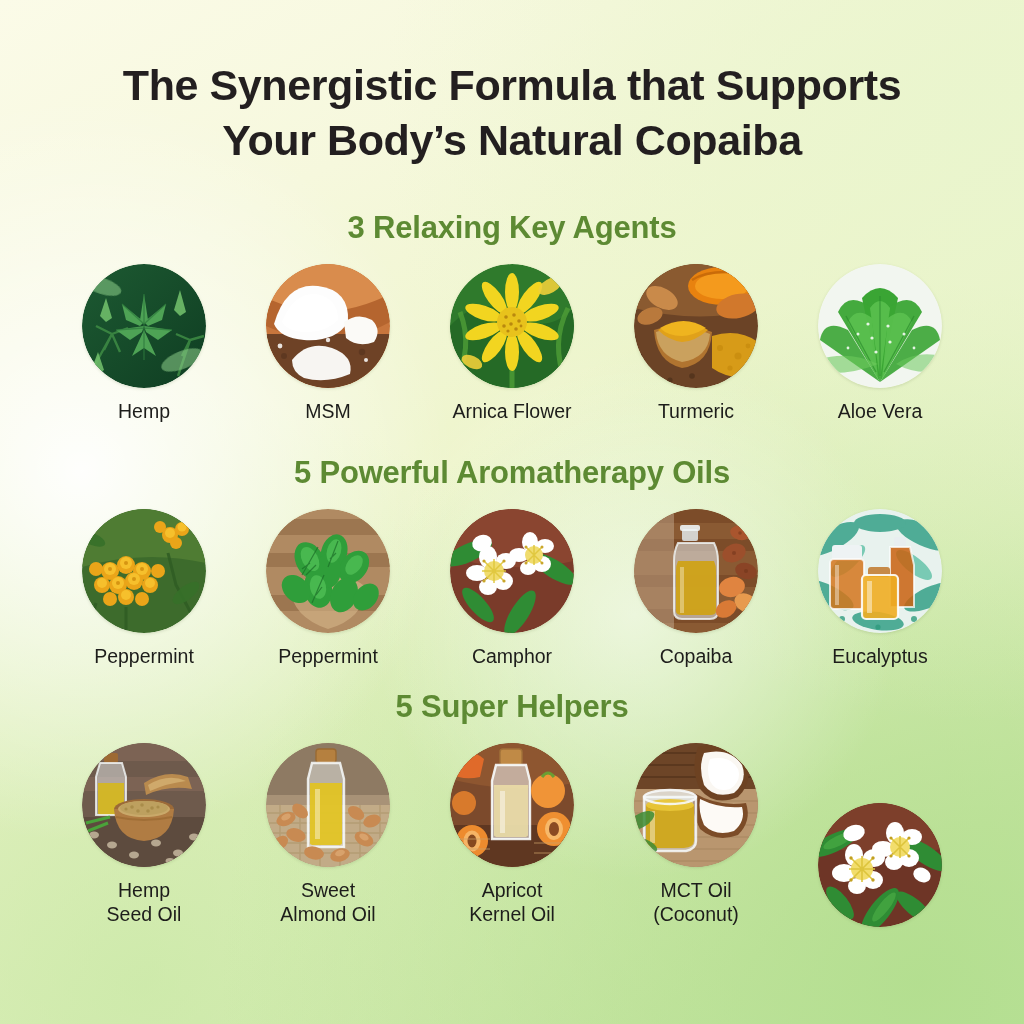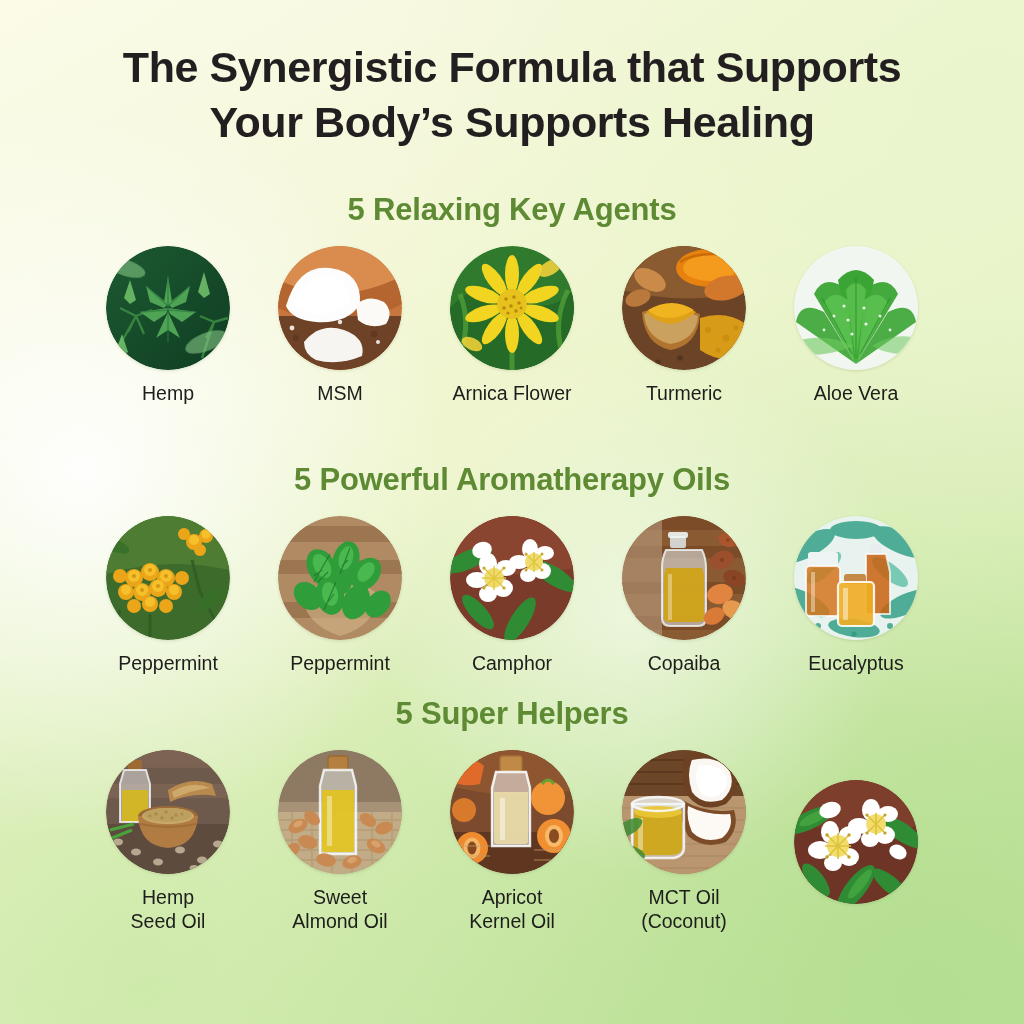--- a/index.html
+++ b/index.html
@@ -22,21 +22,21 @@
       radial-gradient(circle at 62% 60%, rgba(255,255,255,0.55) 0%, rgba(255,255,255,0.0) 30%),
       radial-gradient(circle at 96% 12%, rgba(233,245,205,0.9) 0%, rgba(233,245,205,0.0) 45%),
       radial-gradient(circle at 90% 96%, rgba(176,221,140,0.85) 0%, rgba(176,221,140,0.0) 52%),
       radial-gradient(circle at 14% 96%, rgba(198,231,163,0.7) 0%, rgba(198,231,163,0.0) 45%),
       linear-gradient(150deg, #fbfbe8 0%, #f6f8dd 22%, #eef5cc 45%, #e0f0bd 68%, #cfe8ab 86%, #c3e5a4 100%);
     overflow: hidden;
   }
 
   
   .title-block {
-    padding-top: 40px;
+    padding-top: 58px;
     text-align: center;
   }
   .title-line {
     font-size: 43px;
     line-height: 1.28;
     font-weight: bold;
     color: #231f20;
     letter-spacing: -0.4px;
   }
 
@@ -44,28 +44,28 @@
   .section {
     text-align: center;
   }
   .section-heading {
     font-size: 31px;
     font-weight: bold;
     color: #5d8a33;
     letter-spacing: -0.2px;
   }
   .sec1 .section-heading { margin-top: 42px; }
-  .sec2 .section-heading { margin-top: 57px; }
+  .sec2 .section-heading { margin-top: 32px; }
   .sec3 .section-heading { margin-top: 20px; }
 
   .row {
     display: flex;
     justify-content: center;
-    align-items: center;
-    gap: 40px;
+    align-items: flex-end;
+    gap: 52px;
     margin-top: 18px;
   }
   .cell {
     width: 132px;
     display: flex;
     flex-direction: column;
     align-items: center;
   }
   .thumb {
     width: 124px;
@@ -85,25 +85,25 @@
     white-space: pre-line;
   }
 </style>
 </head>
 <body>
 
 <div class="poster">
 
   <div class="title-block">
     <div class="title-line">The Synergistic Formula that Supports</div>
-    <div class="title-line">Your Body’s Supports Healing</div>
+    <div class="title-line">Your Body’s Natural Copaiba</div>
   </div>
 
   <div class="section sec1">
-    <div class="section-heading">5 Relaxing Key Agents</div>
+    <div class="section-heading">3 Relaxing Key Agents</div>
     <div class="row">
 
       <div class="cell">
         <div class="thumb">
           <svg viewBox="0 0 124 124">
             <defs>
                 <clipPath id="c1">
                   <circle cx="62" cy="62" r="62"></circle>
                 </clipPath>
               <linearGradient id="hempbg" x1="0" y1="0" x2="1" y2="1">

